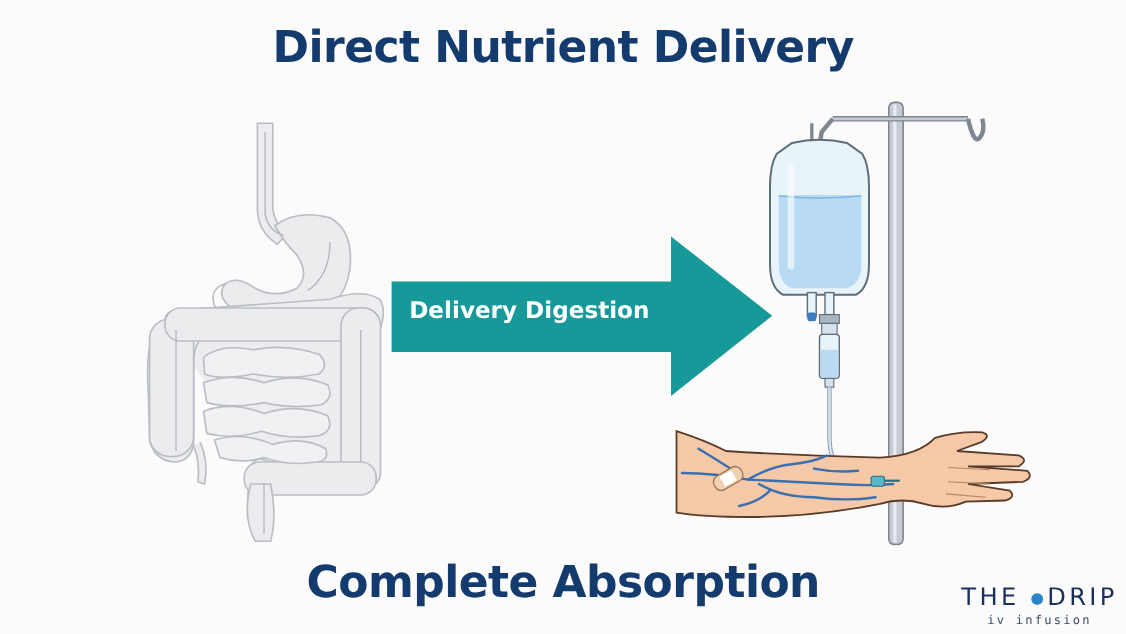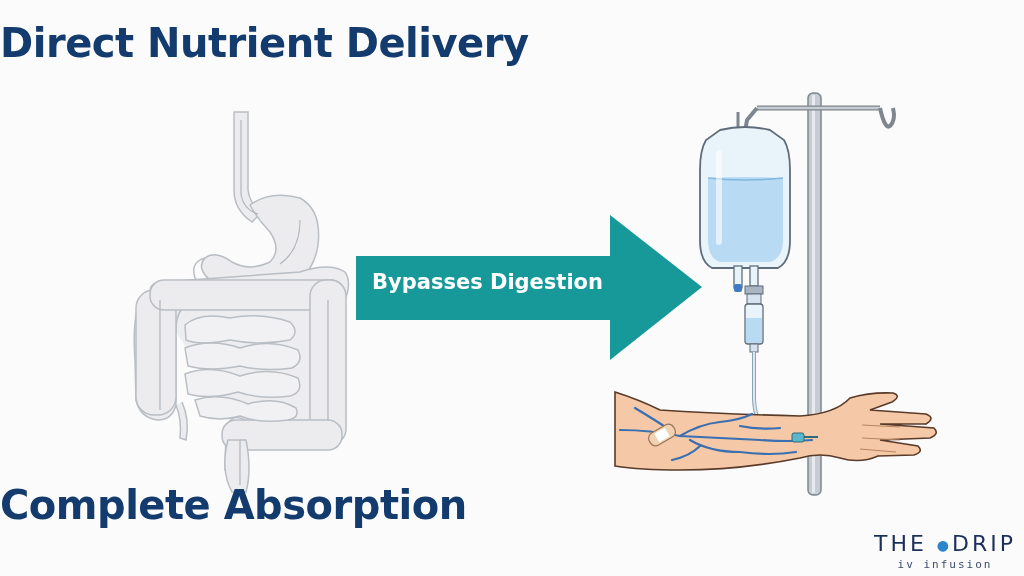--- a/index.html
+++ b/index.html
@@ -3,26 +3,26 @@
   <meta charset="utf-8">
   <style>
     html, body { margin: 0; padding: 0; }
     body {
       width: 1024px; height: 576px; overflow: hidden;
       background: #fbfbfb;
       position: relative;
       font-family: "DejaVu Sans", sans-serif;
     }
     .title {
-      position: absolute; left: 0; width: 1024px; text-align: left;
+      position: absolute; left: 0; width: 1024px; text-align: center;
       font-weight: bold; color: #133b6e;
       letter-spacing: -0.5px;
     }
     #top-title { top: 20px; font-size: 40px; }
-    #bottom-title { top: 482px; font-size: 40px; }
+    #bottom-title { top: 507px; font-size: 40px; }
     .layer { position: absolute; left: 0; top: 0; }
     #arrow-label {
       position: absolute; left: 356px; top: 270px; width: 320px;
       text-align: left; padding-left: 16px; box-sizing: border-box;
       color: #ffffff; font-weight: bold; font-size: 21px;
       font-family: "DejaVu Sans", sans-serif;
     }
     #logo { position: absolute; left: 870px; top: 533px; width: 150px; text-align: center; }
     #logo-main {
       font-family: "DejaVu Sans", sans-serif; font-size: 22px; letter-spacing: 3px;
@@ -72,21 +72,21 @@
     <path d="M300 220 Q300 250 280 264"></path>
     <path d="M160 300 L160 410"></path>
     <path d="M328 300 L328 420"></path>
     <path d="M240 440 L240 485"></path>
   </g>
 </svg>
 
 <svg class="layer" width="1024" height="576" viewBox="0 0 1024 576">
   <polygon points="356,256 610,256 610,215 702,287 610,360 610,320 356,320" fill="#17999a"></polygon>
 </svg>
-<div id="arrow-label">Bypasses Digestion</div>
+<div id="arrow-label">Delivery Digestion</div>
 
 <svg class="layer" width="1024" height="576" viewBox="0 0 1024 576">
 
   <g>
     <rect x="808" y="93" width="13" height="402" rx="5" fill="#c7ccd2" stroke="#7e868f" stroke-width="1.5"></rect>
     <rect x="812" y="95" width="3" height="398" fill="#e7eaee"></rect>
 
     <path d="M757 108 L880 108" stroke="#7e868f" stroke-width="5" fill="none"></path>
     <path d="M757 108 L880 108" stroke="#c7ccd2" stroke-width="2.5" fill="none"></path>
 

